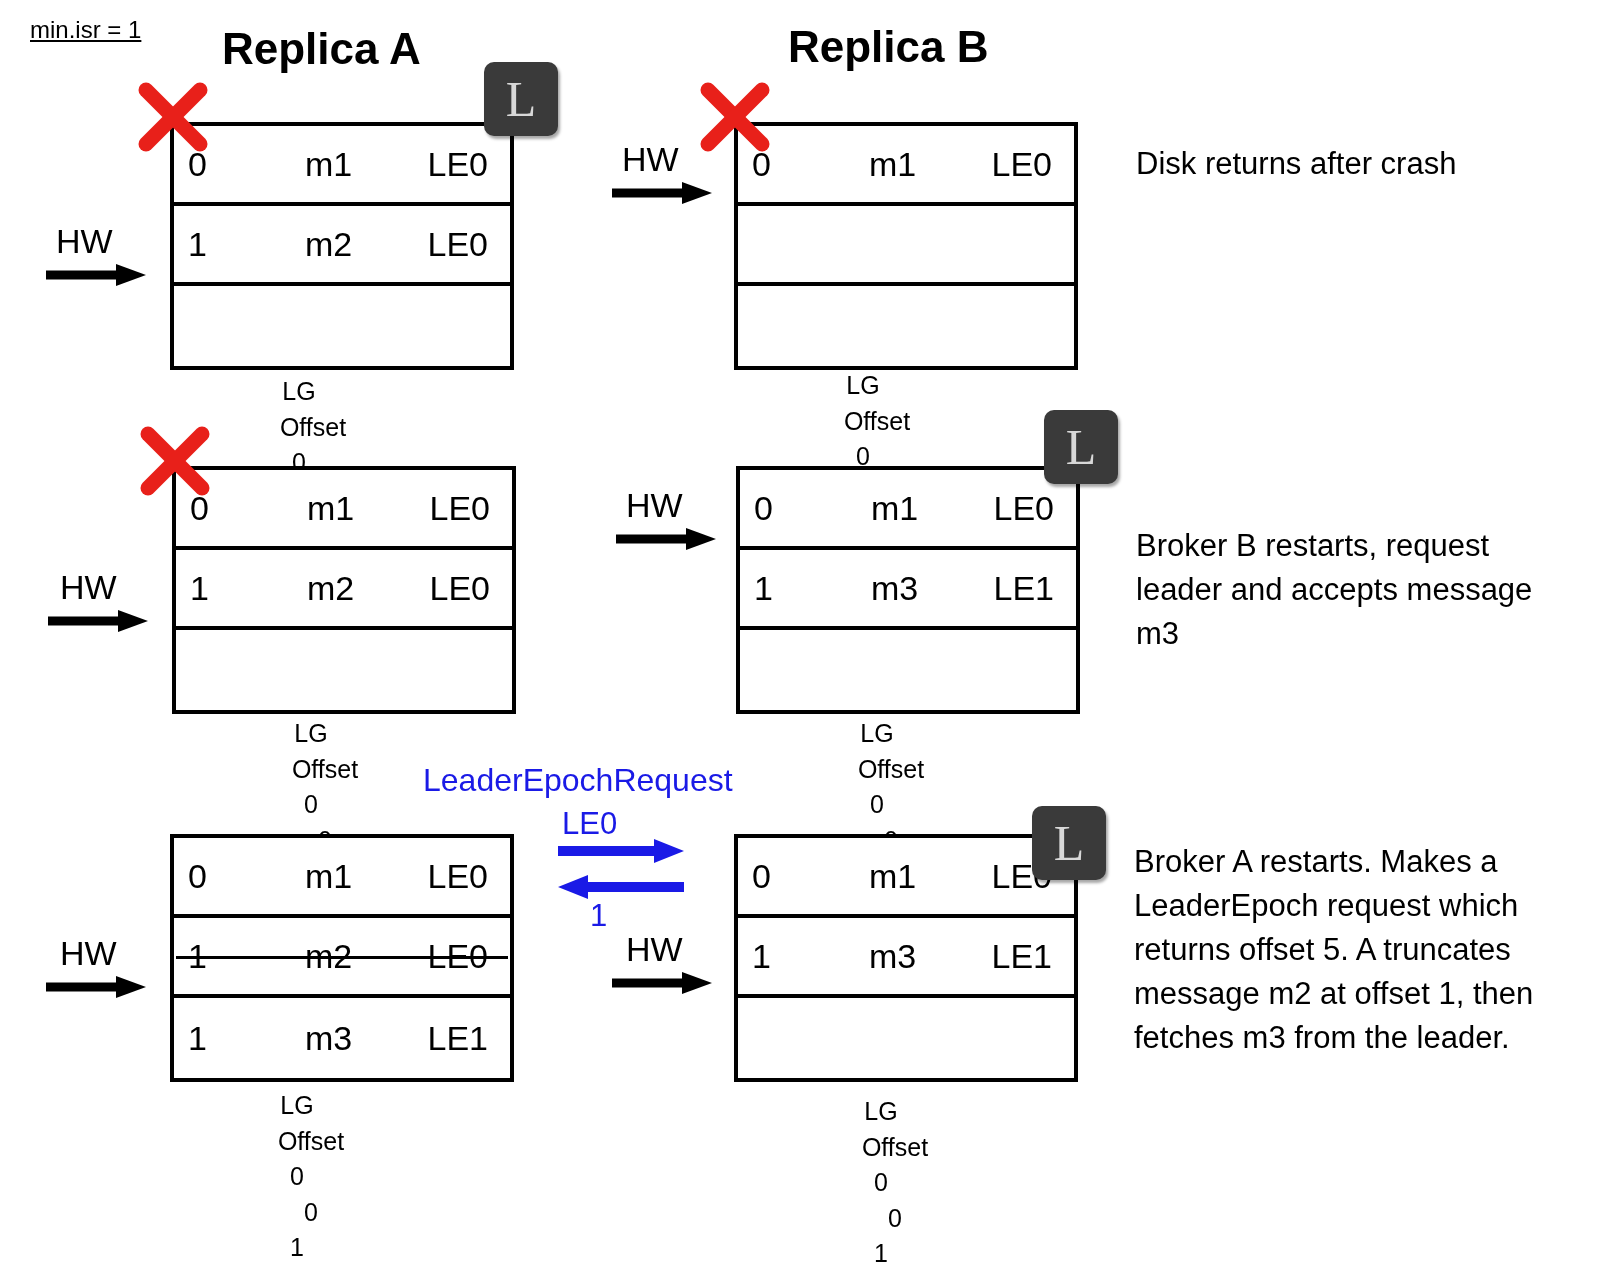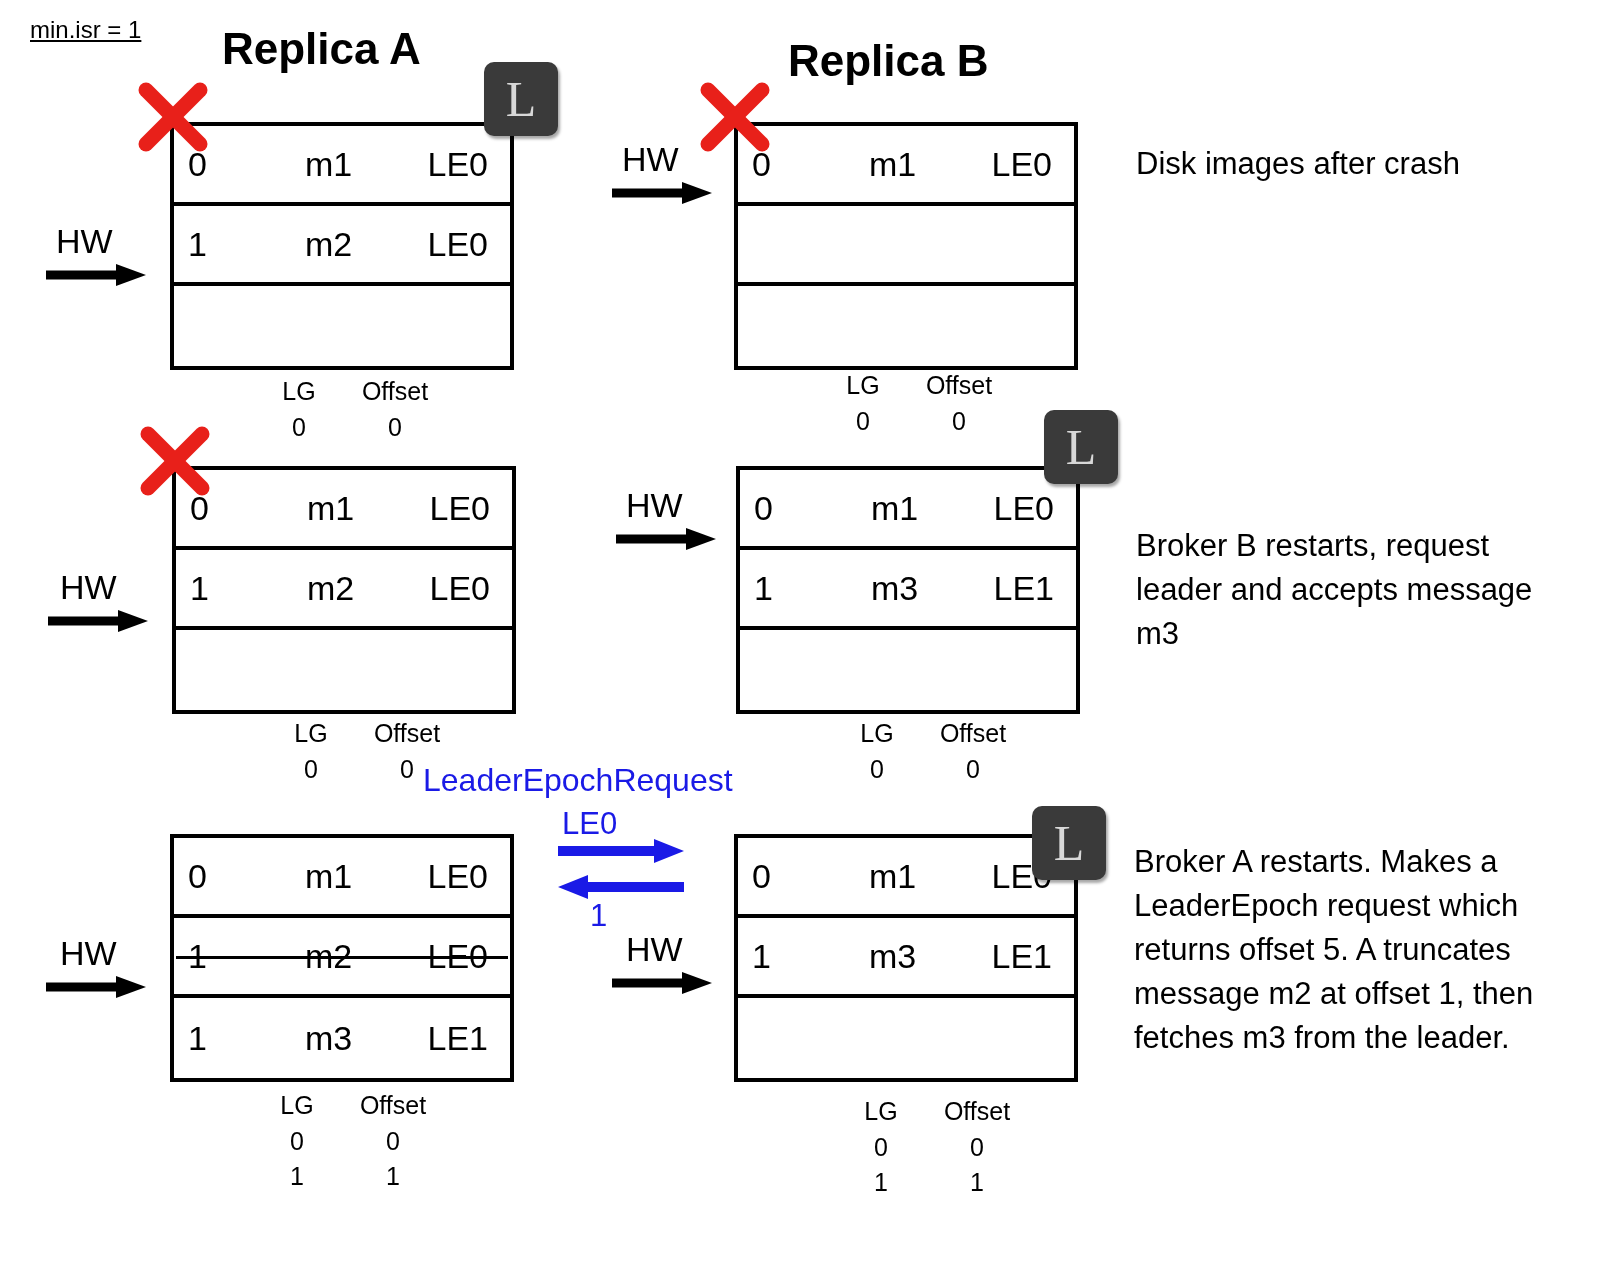--- a/index.html
+++ b/index.html
@@ -20,21 +20,21 @@
     left: 30px; top: 16px;
     font-size: 24px;
     letter-spacing: 0px;
     text-decoration: underline;
   }
   .replica-title {
     font-size: 44px;
     font-weight: 700;
   }
   #title-a { left: 222px; top: 24px; }
-  #title-b { left: 788px; top: 36px; }
+  #title-b { left: 788px; top: 22px; }
 
   
   .logbox {
     border: 4px solid #000;
     background: #fff;
   }
   .logrow {
     position: relative;
     border-bottom: 4px solid #000;
     height: 80px;
@@ -59,21 +59,21 @@
     content: "";
     position: absolute;
     left: 2px; right: 2px;
     top: 50%;
     height: 3px;
     background: #000;
   }
 
   
   .legend { font-size: 25px; line-height: 1.42; }
-  .legend .lgrow { display: flex; }
+  .legend .lgrow { display: flex; flex-direction: column; }
   .legend .c1 { width: 82px; text-align: center; }
   .legend .c2 { width: 110px; text-align: center; }
 
   
   .hw-label { font-size: 34px; }
   .hw-arrow { width: 104px; height: 26px; }
 
   
   .leader-badge {
     width: 74px; height: 74px;
@@ -191,21 +191,21 @@
   <div class="lgrow">
       <span class="c1">LG</span>
       <span class="c2">Offset</span>
     </div>
   <div class="lgrow">
       <span class="c1">0</span>
       <span class="c2">0</span>
     </div>
 </div>
 
-<div class="abs caption" style="left:1136px; top:142px;">Disk images after crash</div>
+<div class="abs caption" style="left:1136px; top:142px;">Disk returns after crash</div>
 
 <div class="abs logbox" style="left:172px; top:466px; width:344px; height:248px;">
   <div class="logrow">
     <span class="cell-offset">0</span>
     <span class="cell-msg">m1</span>
     <span class="cell-le">LE0</span>
   </div>
   <div class="logrow">
     <span class="cell-offset">1</span>
     <span class="cell-msg">m2</span>

